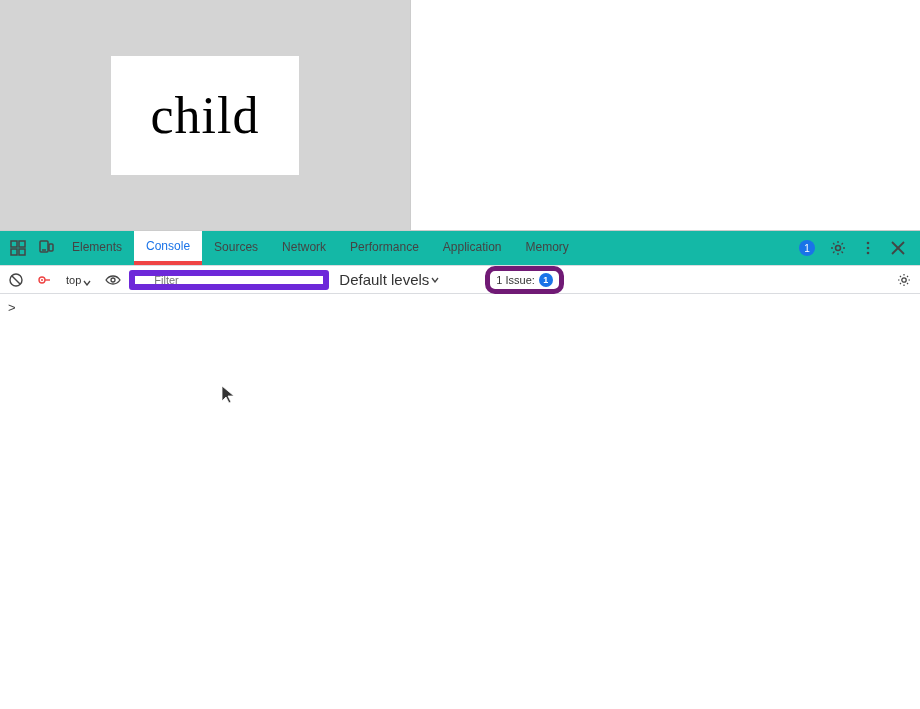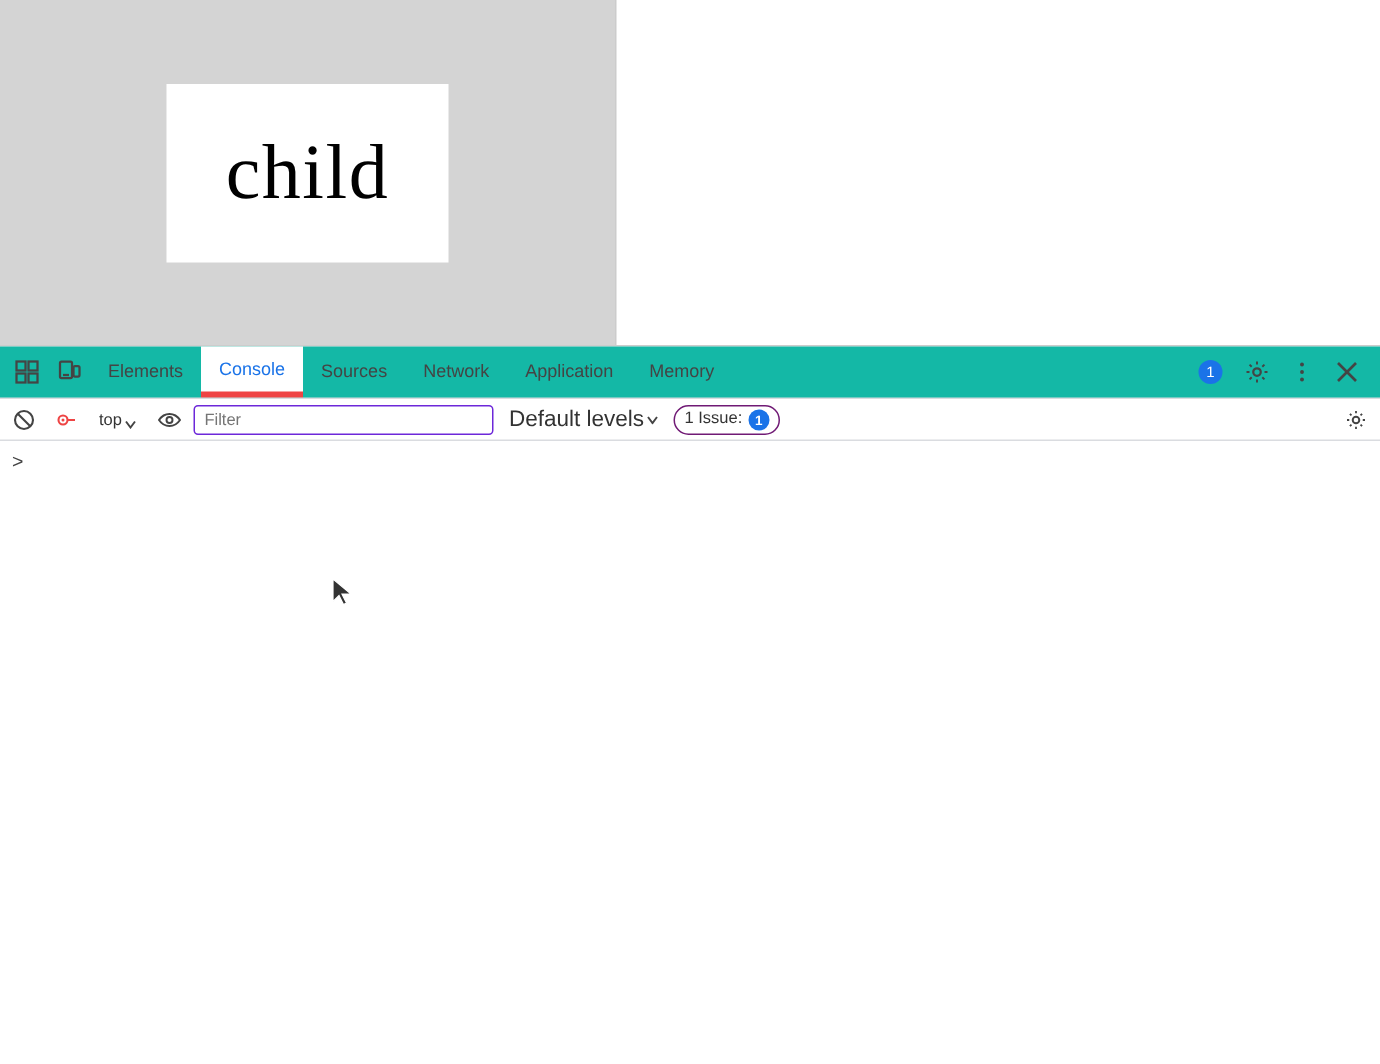--- a/index.html
+++ b/index.html
@@ -151,51 +151,53 @@
       cursor: pointer;
       padding: 2px 6px;
       border: none;
       background: transparent;
       border-radius: 3px;
     }
     .filter-input {
       flex: 1;
       max-width: 200px;
       height: 20px;
-      border: 1px solid #6d28d9;
+      border: 6px solid #6d28d9;
       border-radius: 3px;
-      padding: 0 6px;
+      padding: 0 19px;
       font-size: 11px;
       color: #333;
       outline: none;
     }
     .levels-select {
       display: flex;
       align-items: center;
       gap: 2px;
       font-size: 15px;
       color: #333;
       cursor: pointer;
       padding: 2px 6px;
       border: none;
       background: transparent;
       border-radius: 3px;
       white-space: nowrap;
     }
     .issue-counter {
       display: flex;
+      align-items: center;
       gap: 4px;
       font-size: 11px;
       color: #333;
       cursor: pointer;
       padding: 2px 6px;
-      border: 1px solid #701a75;
+      border: 5px solid #701a75;
       border-radius: 10px;
       white-space: nowrap;
       background: transparent;
+      margin-left: 36px;
     }
     .issue-dot {
       width: 14px;
       height: 14px;
       background: #1a73e8;
       border-radius: 50%;
       display: flex;
       align-items: center;
       justify-content: center;
       color: #fff;
@@ -276,20 +278,23 @@
       <button class="tab-item active">
         <span>Console</span>
       </button>
       <button class="tab-item">
         <span>Sources</span>
       </button>
       <button class="tab-item">
         <span>Network</span>
       </button>
       <button class="tab-item">
+        <span>Performance</span>
+      </button>
+      <button class="tab-item">
         <span>Application</span>
       </button>
       <button class="tab-item">
         <span>Memory</span>
       </button>
     </div>
 
     <div class="tabs-right-icons">
 
       <button class="issue-badge">

